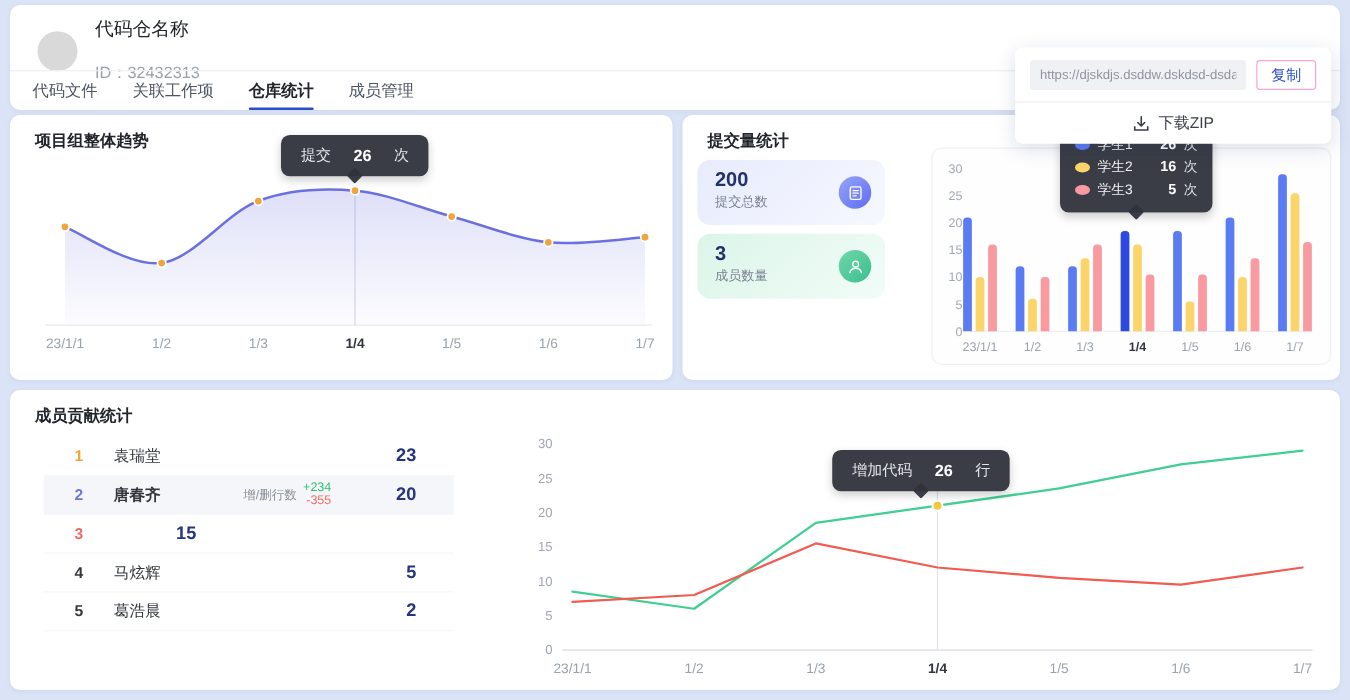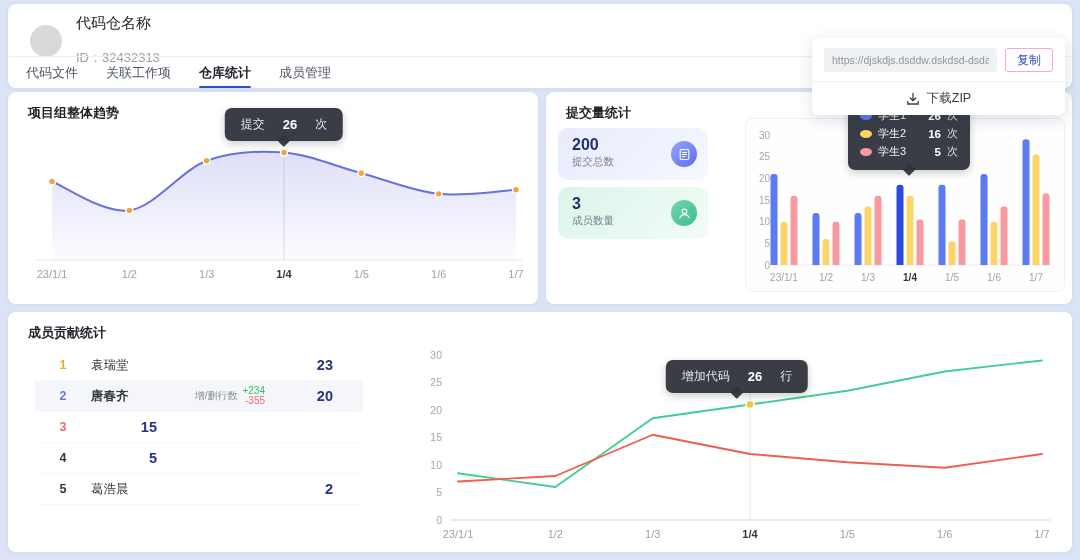--- a/index.html
+++ b/index.html
@@ -274,20 +274,21 @@
           </div>
         </div>
         <span class="col-value">20</span>
       </div>
       <div class="t-row">
         <span class="col-rank" style="color: rgb(231, 109, 102);">3</span>
         <span class="col-value">15</span>
       </div>
       <div class="t-row">
         <span class="col-rank" style="color: rgb(51, 55, 61);">4</span>
+        <span class="col-name">马炫辉</span>
         <span class="col-value">5</span>
       </div>
       <div class="t-row">
         <span class="col-rank" style="color: rgb(51, 55, 61);">5</span>
         <span class="col-name">葛浩晨</span>
         <span class="col-value">2</span>
       </div>
     </div>
   <svg id="lines-svg" class="chart-svg" style="left:412px; top:26px;" width="650" height="212">
       <text x="22" y="185.5" text-anchor="end" font-size="10.5" fill="#a2a8b1">0</text>

